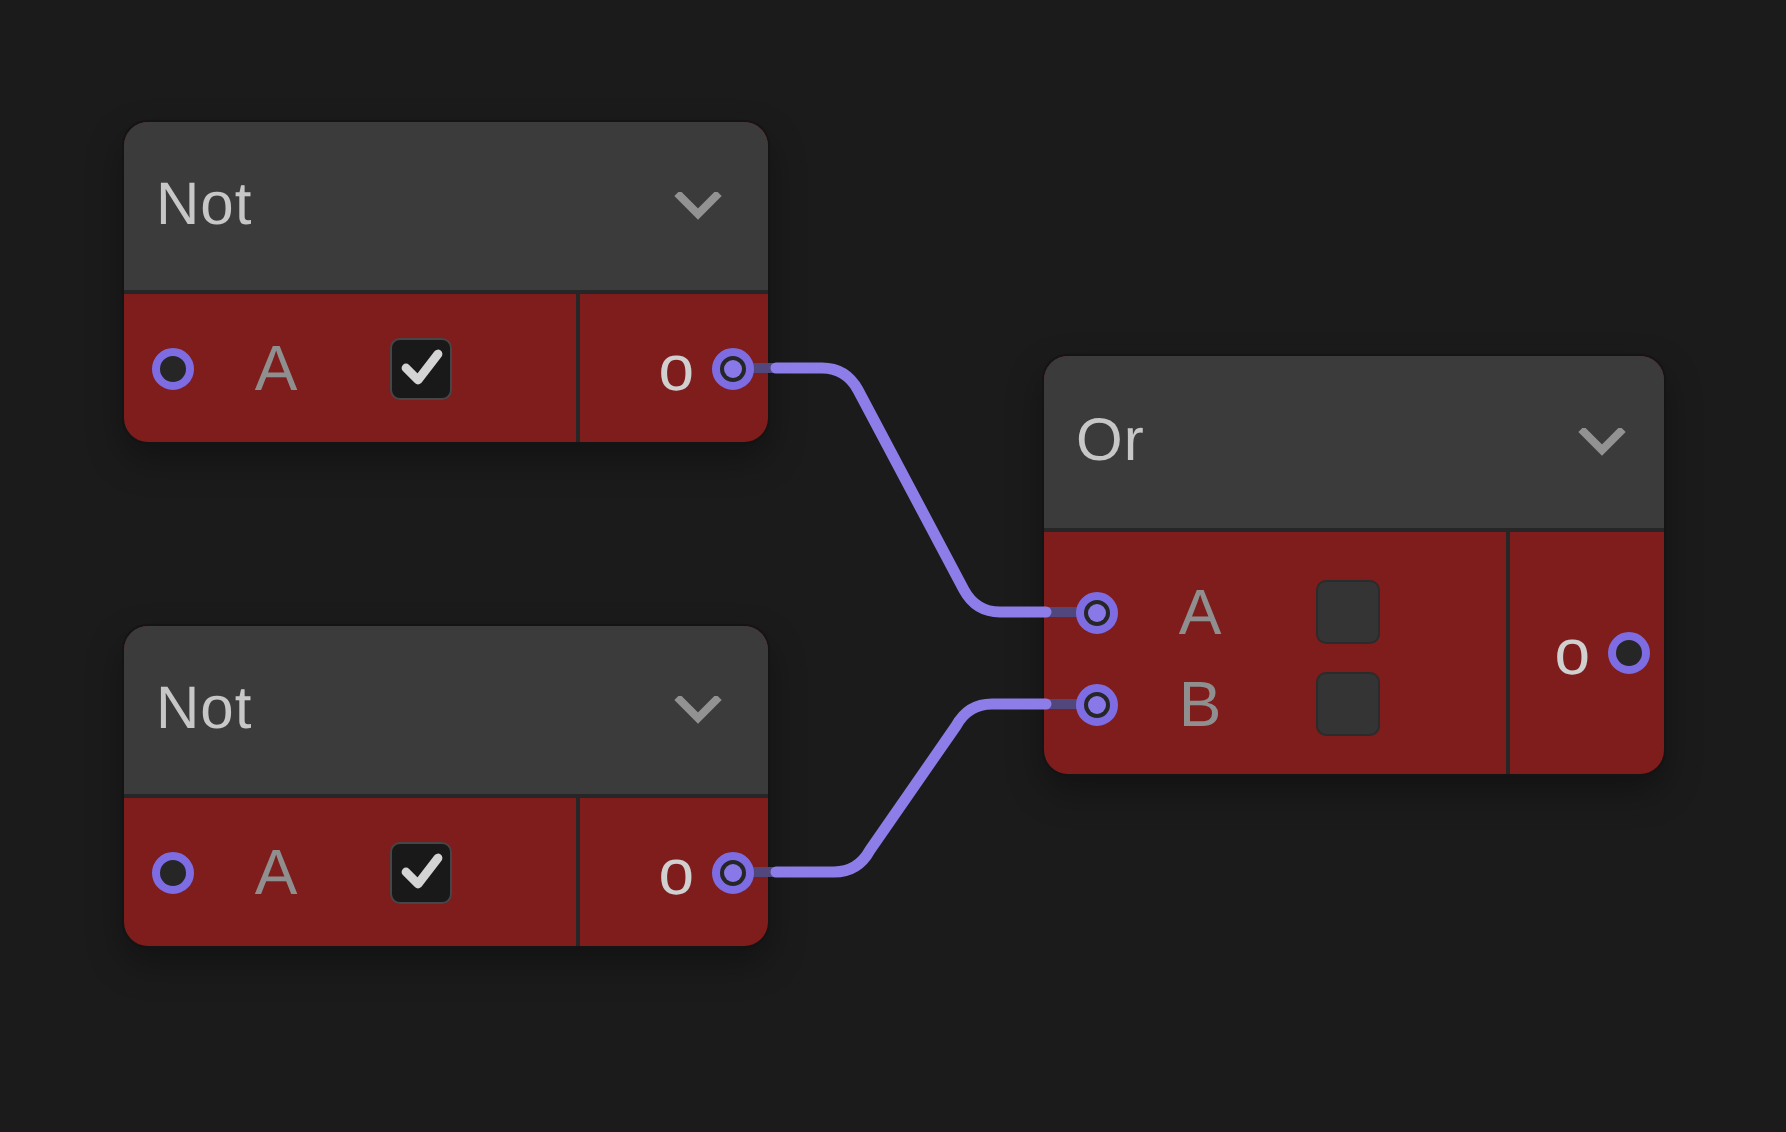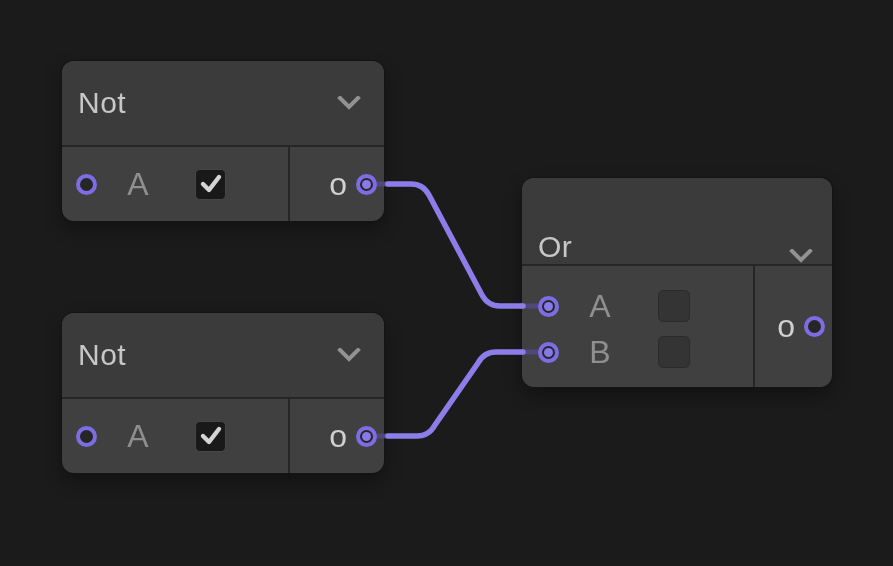--- a/index.html
+++ b/index.html
@@ -1,20 +1,20 @@
 <!DOCTYPE html>
 <html><head>
 <meta charset="utf-8">
 <style>
   html,body{margin:0;padding:0;background:#1b1b1c;}
   .canvas{position:relative;width:893px;height:566px;background:#1b1b1c;overflow:hidden;
           font-family:"Liberation Sans","DejaVu Sans",sans-serif;}
 
   
-  .node{position:absolute;background:#404040;border-radius:12px;
+  .node{position:absolute;background:#7f1d1d;border-radius:12px;
         box-shadow:0 0 0 1px #141414,0 8px 18px rgba(0,0,0,.35);overflow:hidden;}
   .node-header{height:84px;background:#3b3b3b;border-bottom:2px solid #262626;
                display:flex;align-items:center;justify-content:space-between;
                padding:0 22px 0 16px;}
   .node-title{font-size:30px;color:#c7c7c7;letter-spacing:.5px;}
   .chevron{width:26px;height:16px;display:flex;align-items:center;justify-content:center;}
   .node-body{display:flex;align-items:stretch;}
   .in-col{border-right:2px solid #262626;display:flex;flex-direction:column;}
   .out-col{display:flex;align-items:center;justify-content:flex-end;padding-right:7px;}
   .row{display:flex;align-items:center;}
@@ -39,21 +39,21 @@
 
   
   .node-not1{left:62px;top:61px;width:322px;height:160px;}
   .node-not2{left:62px;top:313px;width:322px;height:160px;}
   .node-not1 .in-col,.node-not2 .in-col{width:226px;justify-content:center;}
   .node-not1 .out-col,.node-not2 .out-col{flex:1;}
   .node-not1 .node-body,.node-not2 .node-body{height:74px;}
   .node-not1 .row,.node-not2 .row{height:74px;padding-left:14px;}
 
   .node-or{left:522px;top:178px;width:310px;height:209px;}
-  .node-or .node-header{height:86px;padding-right:18px;align-items:flex-end;}
+  .node-or .node-header{height:86px;padding-right:18px;}
   .node-or .node-body{height:121px;}
   .node-or .in-col{width:231px;padding-top:17px;}
   .node-or .out-col{flex:1;}
   .node-or .row{height:46px;padding-left:16px;}
   .node-or .checkbox{margin-left:43px;width:30px;height:30px;}
 
   
   svg.wires{position:absolute;left:0;top:0;width:893px;height:566px;z-index:2;pointer-events:none;}
   .wire{fill:none;stroke:#8d7de9;stroke-width:5.5;stroke-linecap:round;}
   .stub{fill:none;stroke:#52477c;stroke-width:5;stroke-linecap:round;}

